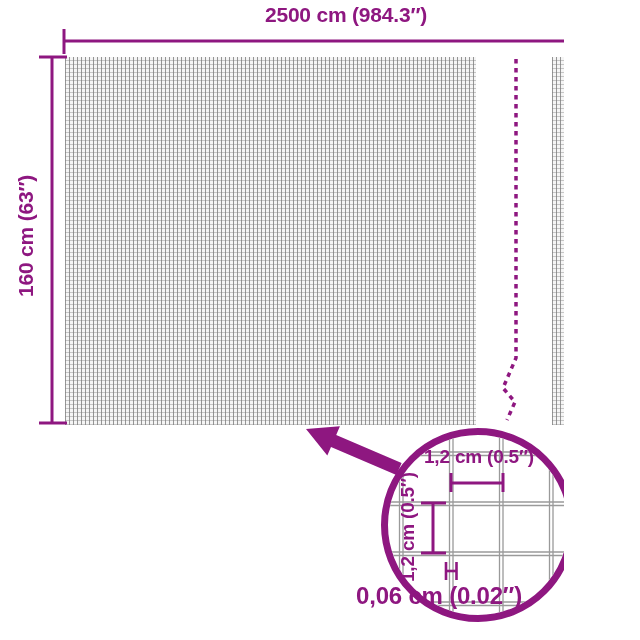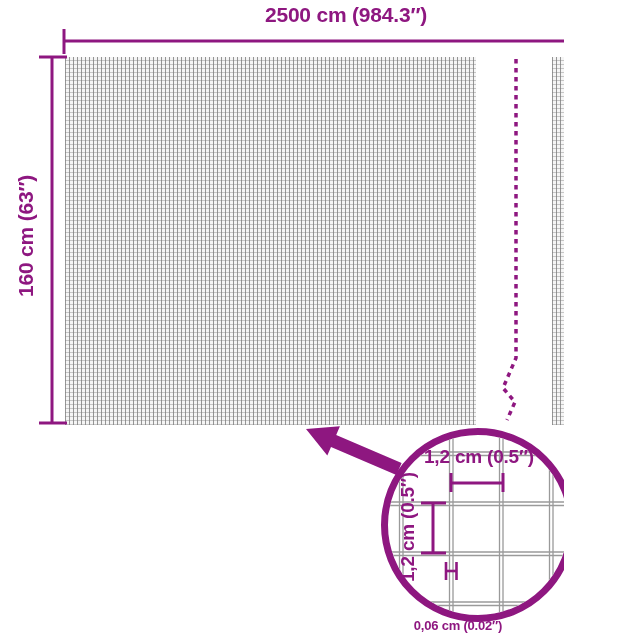--- a/index.html
+++ b/index.html
@@ -49,24 +49,23 @@
     left: 479px; top: 457px;
     transform: translate(-50%, -50%);
     font-size: 19px;
   }
   #label-cell-height {
     left: 408px; top: 527px;
     transform: translate(-50%, -50%) rotate(-90deg);
     font-size: 19px;
   }
   #label-wire {
-    left: 458px; top: 596px;
+    left: 439px; top: 596px;
     transform: translate(-50%, -50%);
-    font-size: 13px;
-    margin-top: 29px;
+    font-size: 24px;
   }
 </style>
 </head>
 <body>
 
 <div id="canvas">
 
   <div id="mesh-main" class="mesh"></div>
   <div id="mesh-right" class="mesh"></div>
 

